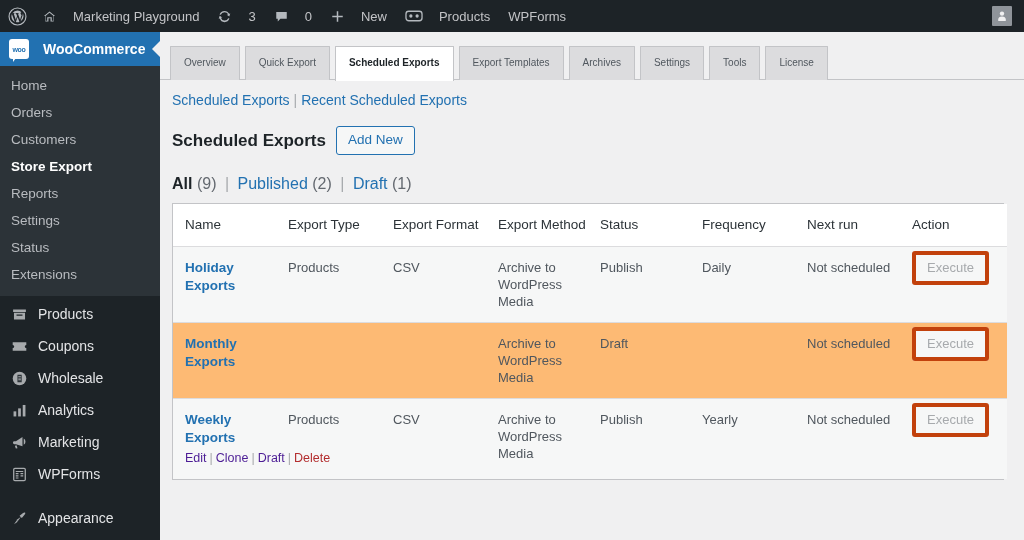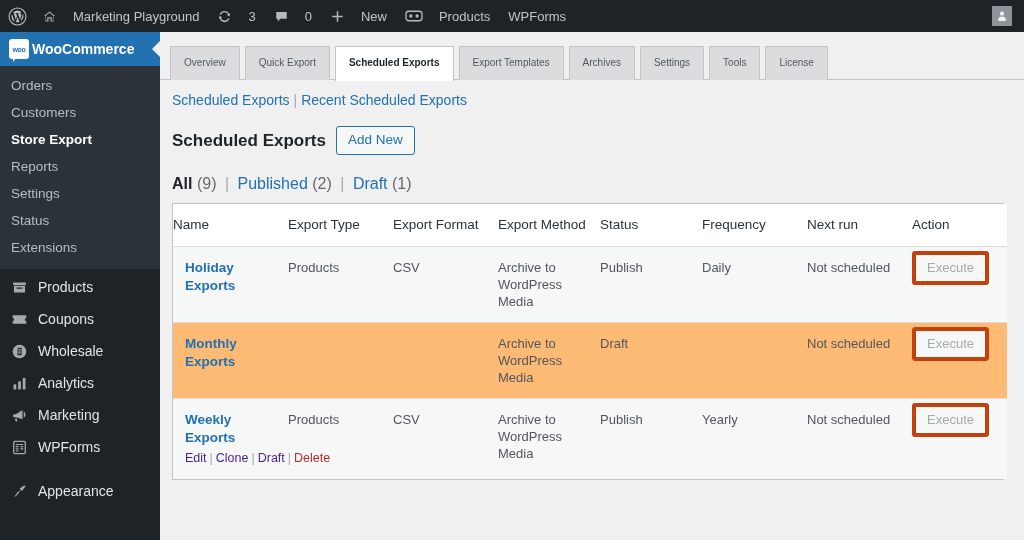--- a/index.html
+++ b/index.html
@@ -40,21 +40,21 @@
   
   #sidebar {
     position: absolute; top: 32px; left: 0;
     width: 160px; height: 508px;
     background: #1d2327;
     font-size: 14px;
   }
   .woo-head {
     position: relative;
     height: 34px; background: #2271b1;
-    display: flex; align-items: center; gap: 3px;
+    display: flex; align-items: center; gap: 14px;
     padding-left: 9px;
     color: #fff; font-weight: 600; font-size: 14px;
   }
   .woo-head::after {
     content: ""; position: absolute; right: 0; top: 50%;
     transform: translateY(-50%);
     border-style: solid; border-width: 8px 8px 8px 0;
     border-color: transparent #f0f0f1 transparent transparent;
   }
   .woo-logo {
@@ -173,21 +173,21 @@
     text-align: left;
     font-weight: 400;
     font-size: 13.5px;
     color: #2c3338;
     padding: 13px 10px 13px 0;
     vertical-align: top;
     line-height: 16px;
     background: #fff;
     border-bottom: 1px solid #dcdcde;
   }
-  thead th:first-child { }
+  thead th:first-child { padding-left: 12px; }
   tbody td {
     vertical-align: top;
     font-size: 13px;
     color: #50575e;
     padding: 12px 10px 12px 0;
     line-height: 17px;
     border-bottom: 1px solid #dcdcde;
   }
   tbody td:first-child { padding-left: 12px; }
   tbody tr.odd td { background: #f6f7f7; }
@@ -301,20 +301,21 @@
 <div id="sidebar">
 
   <div class="woo-head">
     <span class="woo-logo">
       <span>woo</span>
     </span>
     <span>WooCommerce</span>
   </div>
 
   <div class="submenu">
+    <span class="sub-item">Home</span>
     <span class="sub-item">Orders</span>
     <span class="sub-item">Customers</span>
     <span class="sub-item current">Store Export</span>
     <span class="sub-item">Reports</span>
     <span class="sub-item">Settings</span>
     <span class="sub-item">Status</span>
     <span class="sub-item">Extensions</span>
   </div>
 
   <div class="menu-group">

